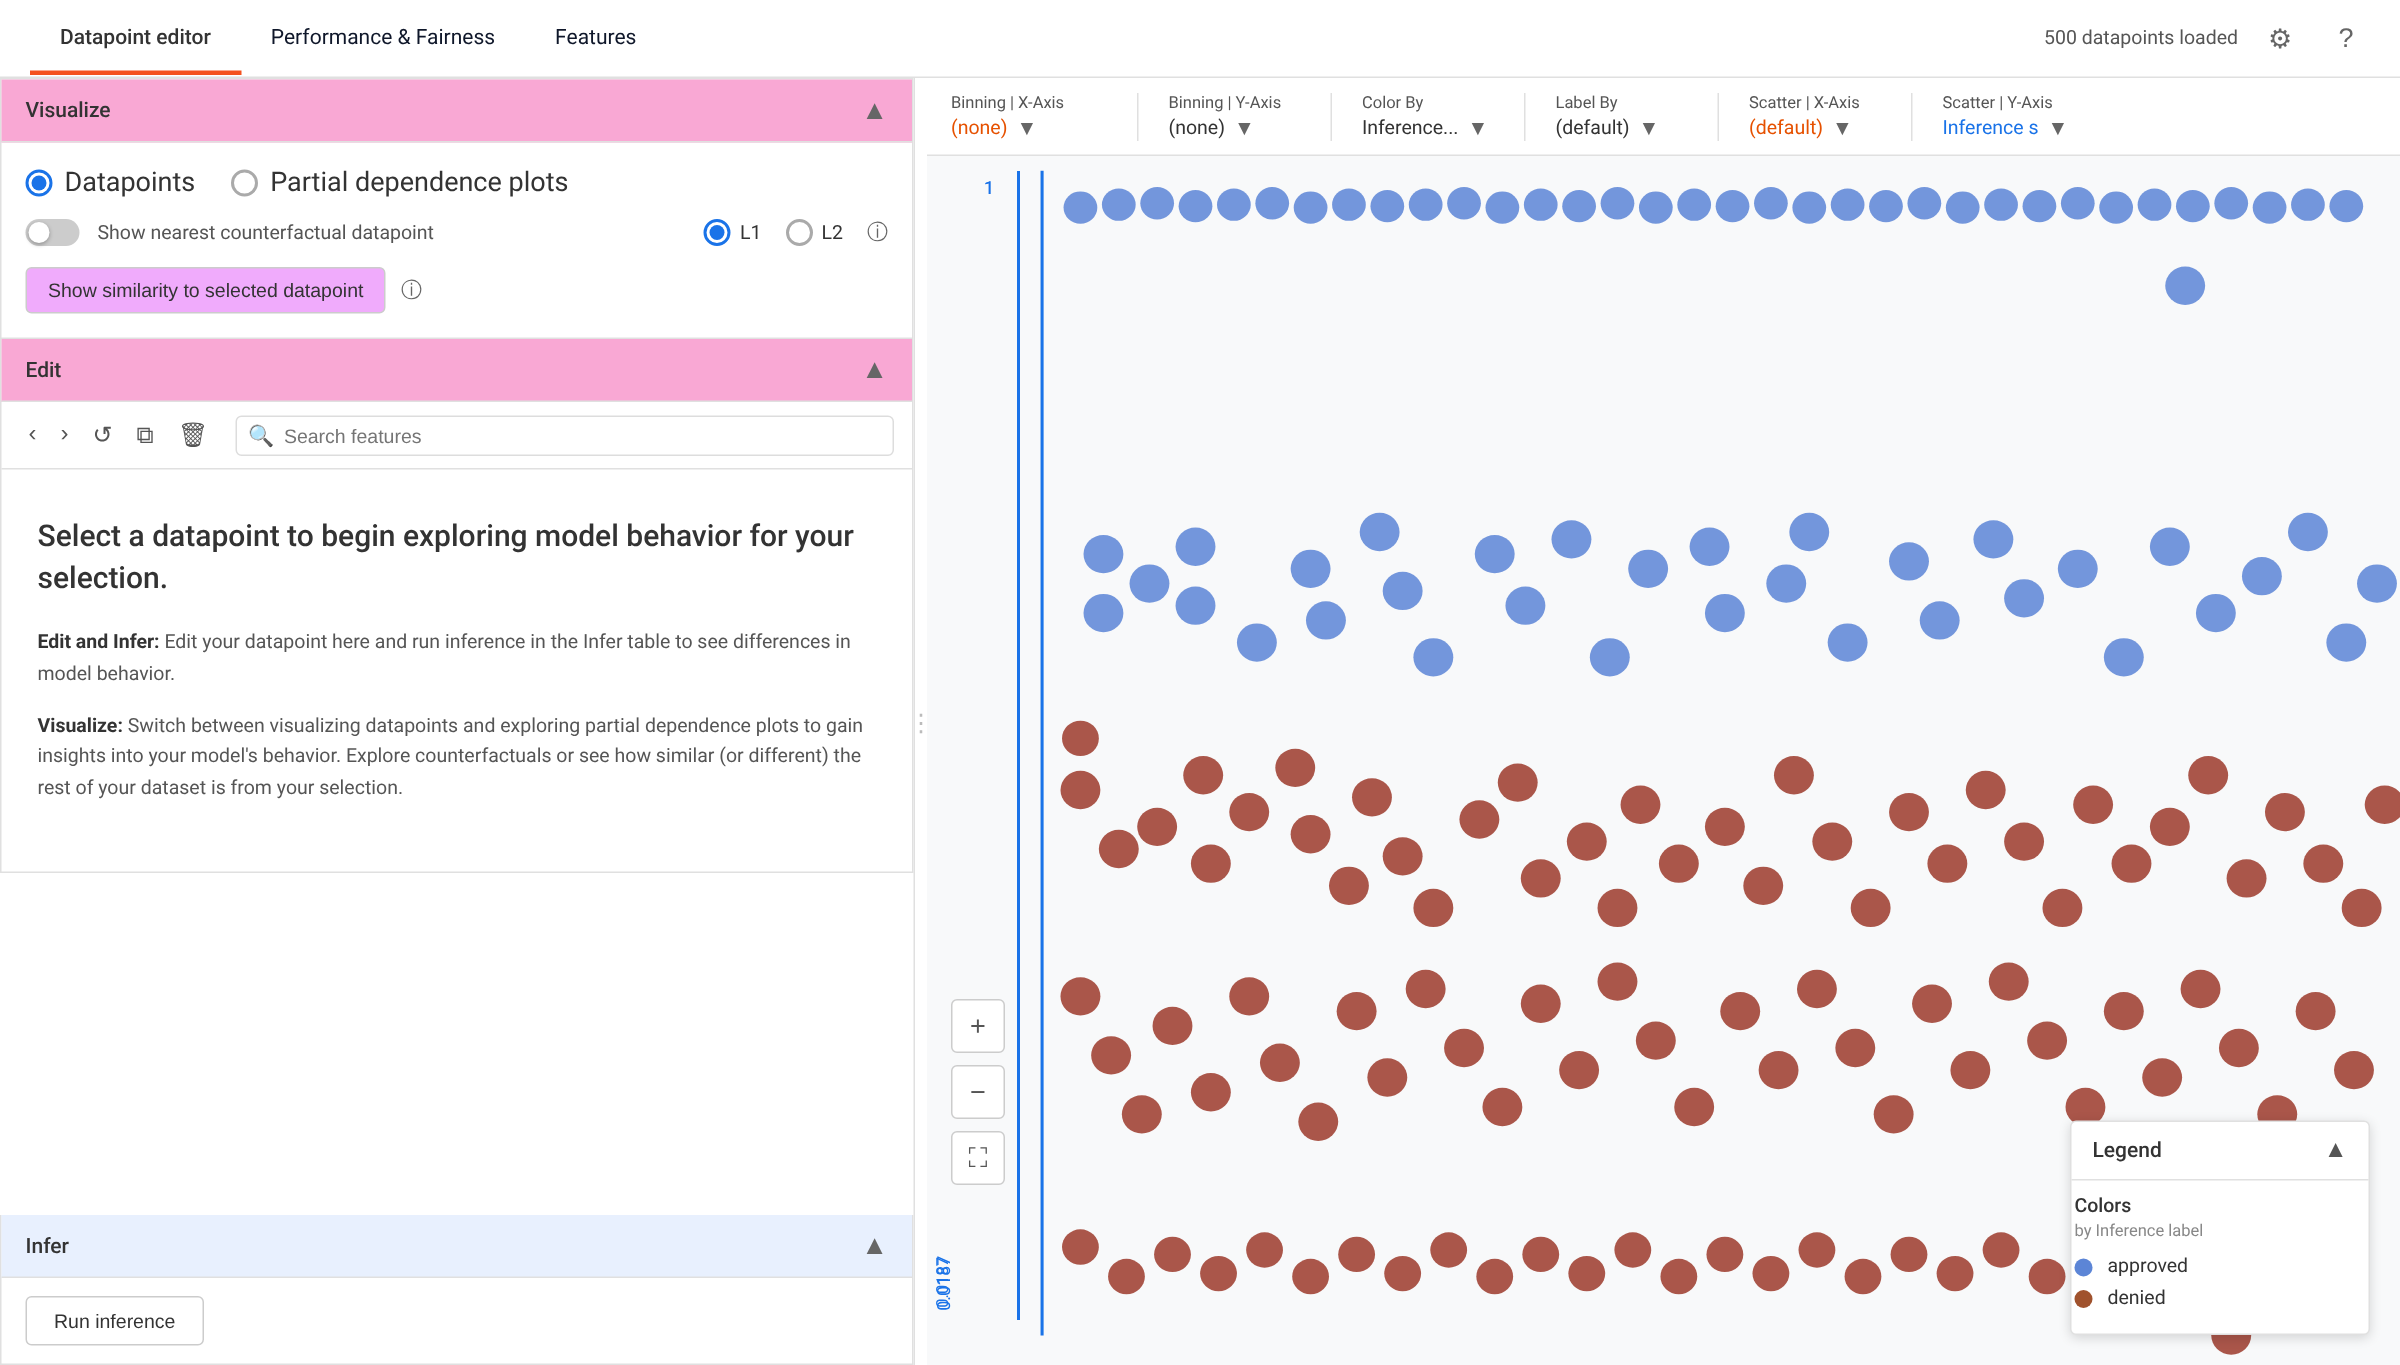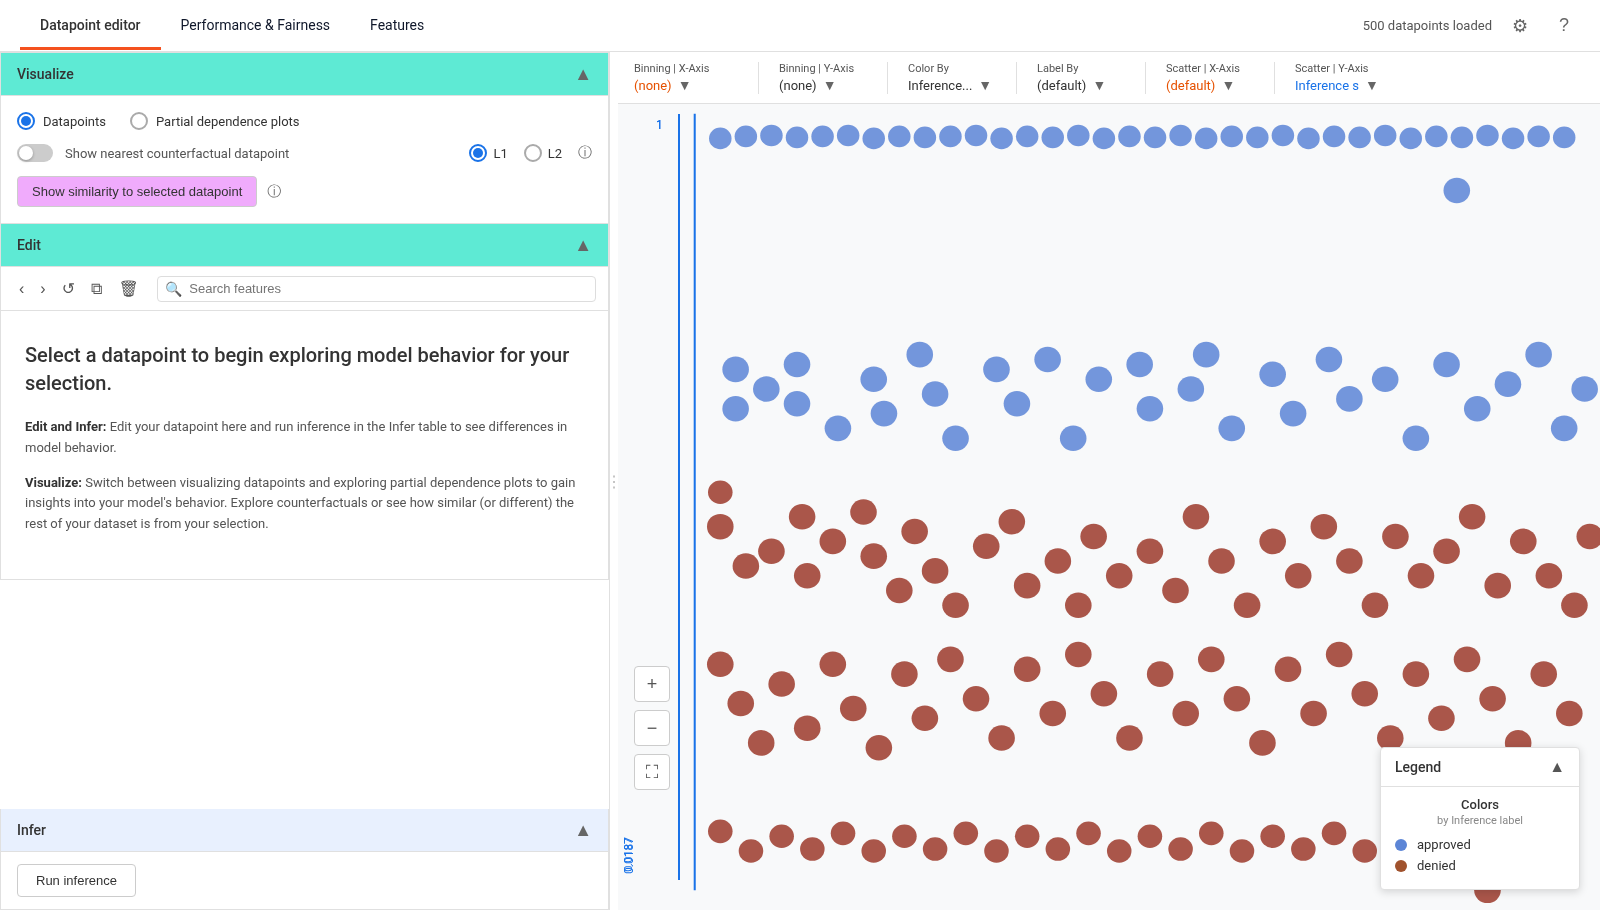--- a/index.html
+++ b/index.html
@@ -12,29 +12,29 @@
     .nav-right { margin-left: auto; display: flex; align-items: center; gap: 12px; color: #555; font-size: 13px; }
     .nav-icon-btn { background: none; border: none; cursor: pointer; color: #666; font-size: 18px; display: flex; align-items: center; justify-content: center; width: 32px; height: 32px; border-radius: 50%; }
 
     
     .main { display: flex; flex: 1; overflow: hidden; }
 
     
     .left-panel { width: 610px; min-width: 610px; border-right: 1px solid #e0e0e0; display: flex; flex-direction: column; overflow: hidden; }
 
     
-    .section-header { display: flex; align-items: center; justify-content: space-between; padding: 10px 16px; background: #5eead4; border-bottom: 1px solid #e0e0e0; cursor: pointer; }
+    .section-header { display: flex; align-items: center; justify-content: space-between; padding: 10px 16px; background: #f9a8d4; border-bottom: 1px solid #e0e0e0; cursor: pointer; }
     .section-header-title { font-size: 14px; font-weight: 500; color: #333; }
     .section-header-icon { color: #666; font-size: 18px; }
 
     
     .visualize-section { border: 1px solid #e0e0e0; margin: 0; }
     .visualize-content { padding: 16px; }
     .radio-group { display: flex; align-items: center; gap: 24px; margin-bottom: 14px; }
-    .radio-item { display: flex; align-items: center; gap: 8px; cursor: pointer; font-size: 13px; }
+    .radio-item { display: flex; align-items: center; gap: 8px; cursor: pointer; font-size: 18px; }
     .radio-circle { width: 18px; height: 18px; border-radius: 50%; border: 2px solid #aaa; display: flex; align-items: center; justify-content: center; }
     .radio-circle.selected { border-color: #1a73e8; }
     .radio-circle.selected::after { content: ''; width: 10px; height: 10px; border-radius: 50%; background: #1a73e8; }
     .toggle-row { display: flex; align-items: center; gap: 12px; margin-bottom: 12px; }
     .toggle { width: 36px; height: 18px; border-radius: 9px; background: #ccc; position: relative; cursor: pointer; }
     .toggle-knob { width: 14px; height: 14px; border-radius: 50%; background: #fff; position: absolute; top: 2px; left: 2px; transition: left 0.2s; box-shadow: 0 1px 3px rgba(0,0,0,0.3); }
     .toggle-label { color: #555; font-size: 13px; }
     .l-buttons { display: flex; align-items: center; gap: 16px; margin-left: auto; }
     .l-btn { display: flex; align-items: center; gap: 6px; cursor: pointer; font-size: 13px; }
     .l-circle { width: 18px; height: 18px; border-radius: 50%; border: 2px solid #aaa; display: flex; align-items: center; justify-content: center; }
@@ -89,21 +89,21 @@
 
     
     .chart-controls { position: absolute; bottom: 120px; left: 16px; display: flex; flex-direction: column; gap: 8px; }
     .chart-ctrl-btn { width: 36px; height: 36px; border: 1px solid #ccc; background: #fff; border-radius: 4px; cursor: pointer; display: flex; align-items: center; justify-content: center; font-size: 18px; color: #555; }
 
     
     .legend-panel { position: absolute; bottom: 20px; right: 20px; background: #fff; border: 1px solid #e0e0e0; border-radius: 4px; min-width: 200px; box-shadow: 0 2px 8px rgba(0,0,0,0.15); }
     .legend-header { display: flex; align-items: center; justify-content: space-between; padding: 10px 14px; border-bottom: 1px solid #e0e0e0; }
     .legend-title { font-size: 14px; font-weight: 500; }
     .legend-collapse { background: none; border: none; cursor: pointer; color: #555; font-size: 16px; }
-    .legend-body { padding: 10px 14px; text-align: center; }
+    .legend-body { padding: 10px 2px; }
     .legend-section-title { font-size: 13px; font-weight: 500; margin-bottom: 2px; }
     .legend-section-sub { font-size: 11px; color: #888; margin-bottom: 10px; }
     .legend-item { display: flex; align-items: center; gap: 10px; margin-bottom: 6px; font-size: 13px; }
     .legend-dot { width: 12px; height: 12px; border-radius: 50%; }
     .dot-blue { background: #5c85d6; }
     .dot-red { background: #a0522d; }
 
     
     .scatter-svg { position: absolute; top: 0; left: 0; width: 100%; height: 100%; }
   </style>

